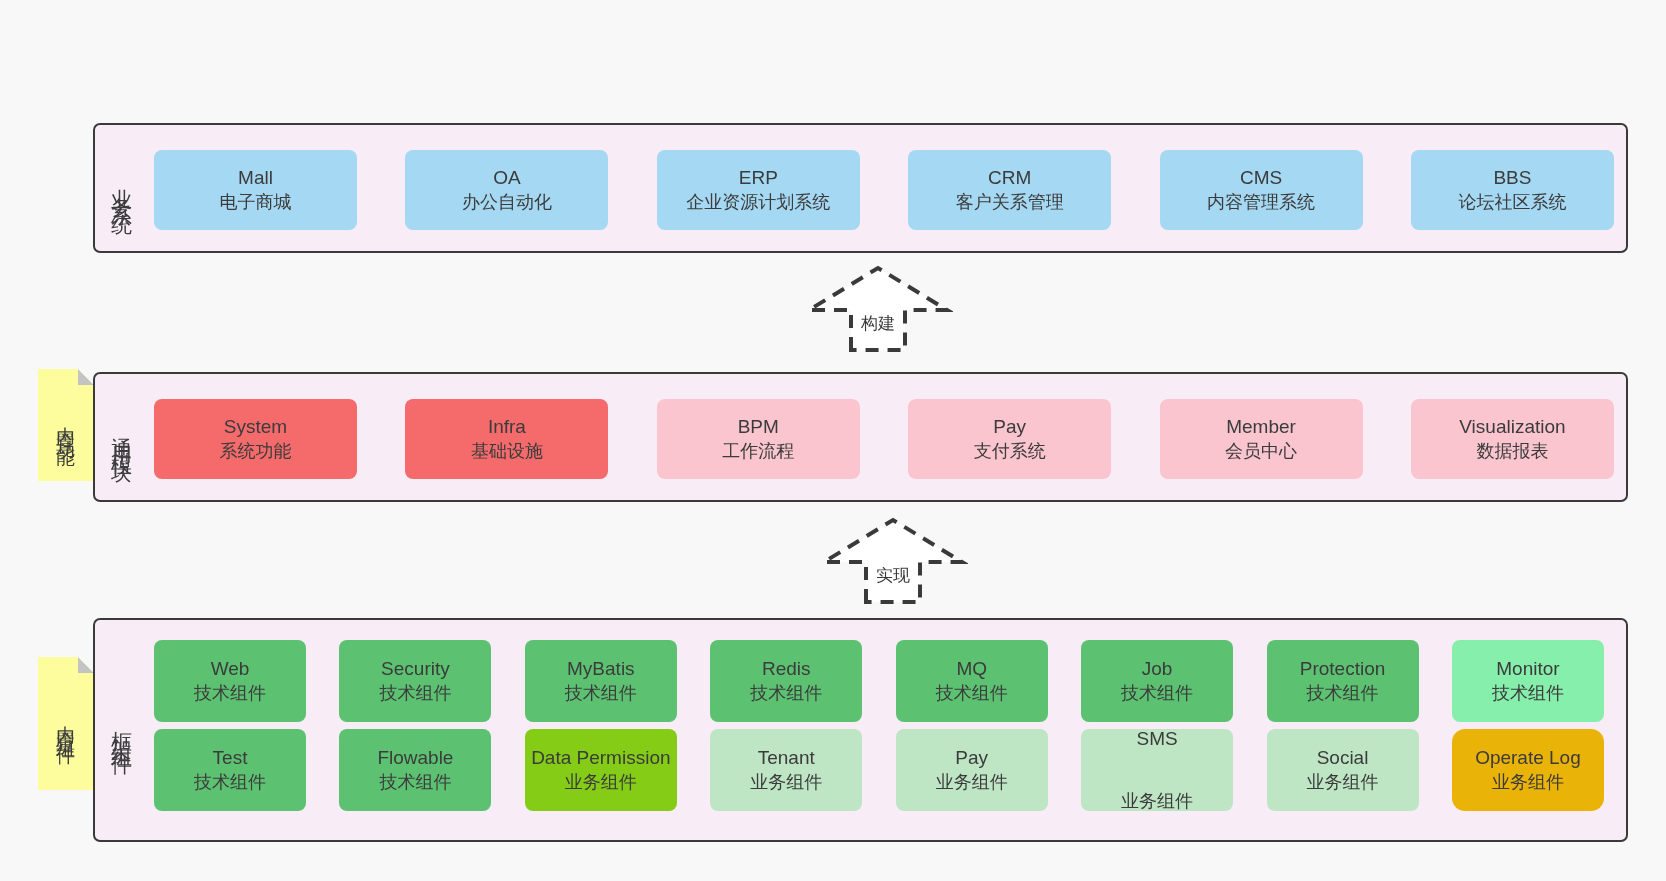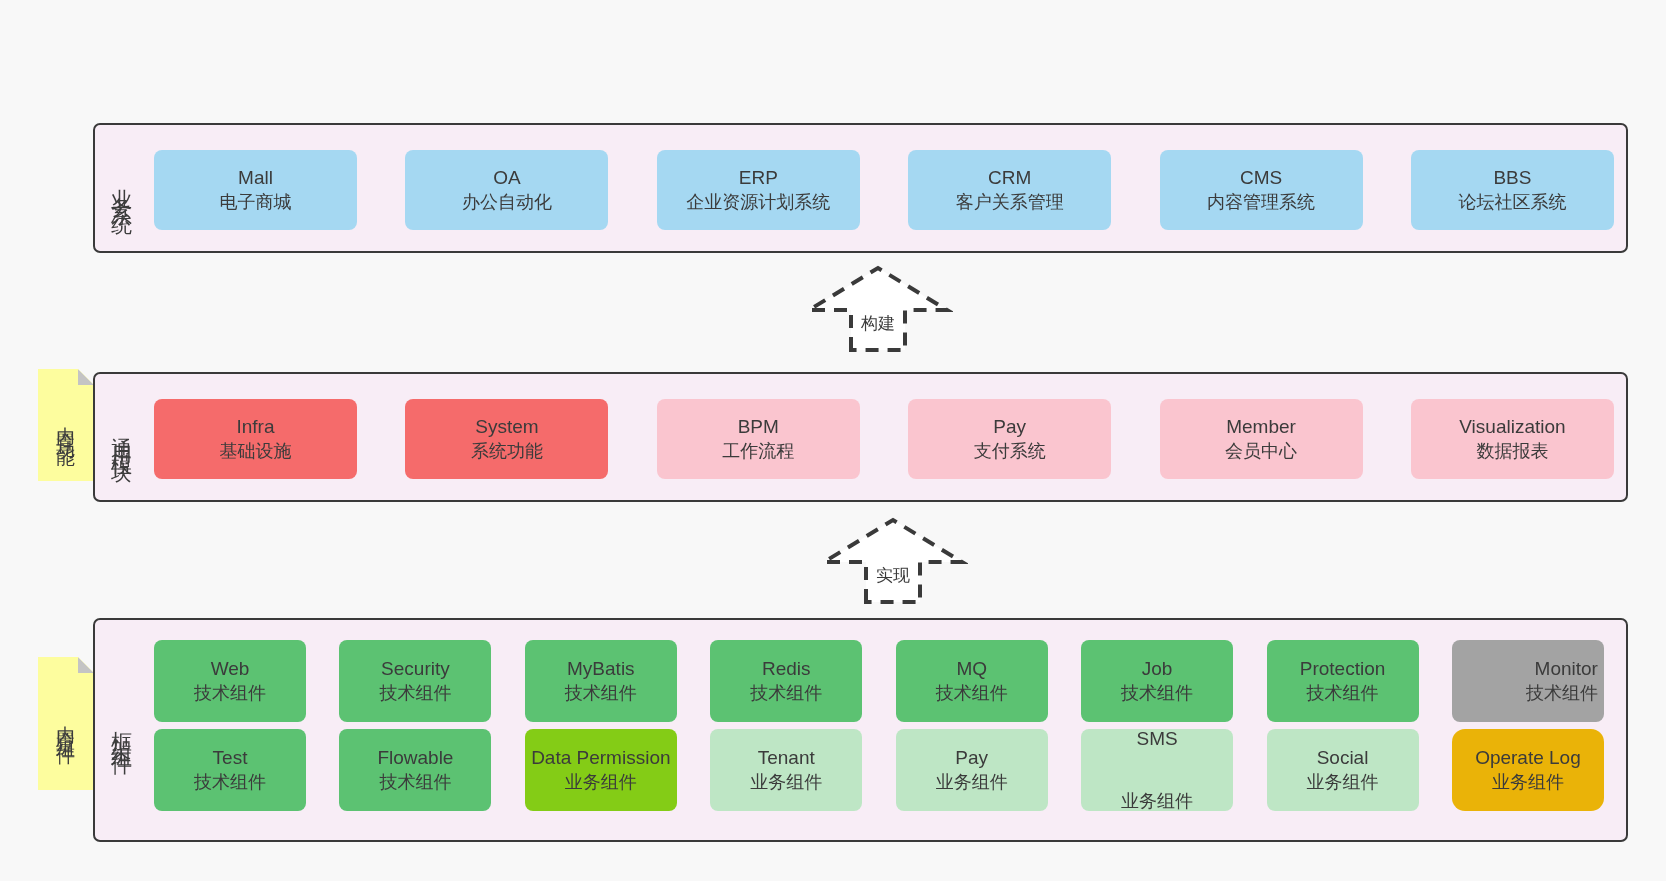--- a/index.html
+++ b/index.html
@@ -102,26 +102,26 @@
   <span class="vtext small">内置功能</span>
   <i class="fold"></i>
 </div>
 
 <div class="layer" style="top:372px;height:130px">
   <div class="layer-label">
     <span class="vtext">通用模块</span>
   </div>
   <div class="row" style="top:25px">
     <div class="box wide" style="background: rgb(245, 107, 107);">
+      <div class="t1">System</div>
+      <div class="t2">系统功能</div>
+    </div>
+    <div class="box wide" style="background: rgb(245, 107, 107);">
       <div class="t1">Infra</div>
       <div class="t2">基础设施</div>
-    </div>
-    <div class="box wide" style="background: rgb(245, 107, 107);">
-      <div class="t1">System</div>
-      <div class="t2">系统功能</div>
     </div>
     <div class="box wide" style="background: rgb(250, 197, 207);">
       <div class="t1">BPM</div>
       <div class="t2">工作流程</div>
     </div>
     <div class="box wide" style="background: rgb(250, 197, 207);">
       <div class="t1">Pay</div>
       <div class="t2">支付系统</div>
     </div>
     <div class="box wide" style="background: rgb(250, 197, 207);">
@@ -173,21 +173,21 @@
       <div class="t2">技术组件</div>
     </div>
     <div class="box small" style="background: rgb(92, 194, 114); align-items: center;">
       <div class="t1">Job</div>
       <div class="t2">技术组件</div>
     </div>
     <div class="box small" style="background: rgb(92, 194, 114);">
       <div class="t1">Protection</div>
       <div class="t2">技术组件</div>
     </div>
-    <div class="box small" style="background: #a3a3a3; align-items: flex-end;">
+    <div class="box small" style="background: #86efac;">
       <div class="t1">Monitor</div>
       <div class="t2">技术组件</div>
     </div>
   </div>
   <div class="row comp" style="top:109px">
     <div class="box small" style="background: rgb(92, 194, 114);">
       <div class="t1">Test</div>
       <div class="t2">技术组件</div>
     </div>
     <div class="box small" style="background: rgb(92, 194, 114);">

